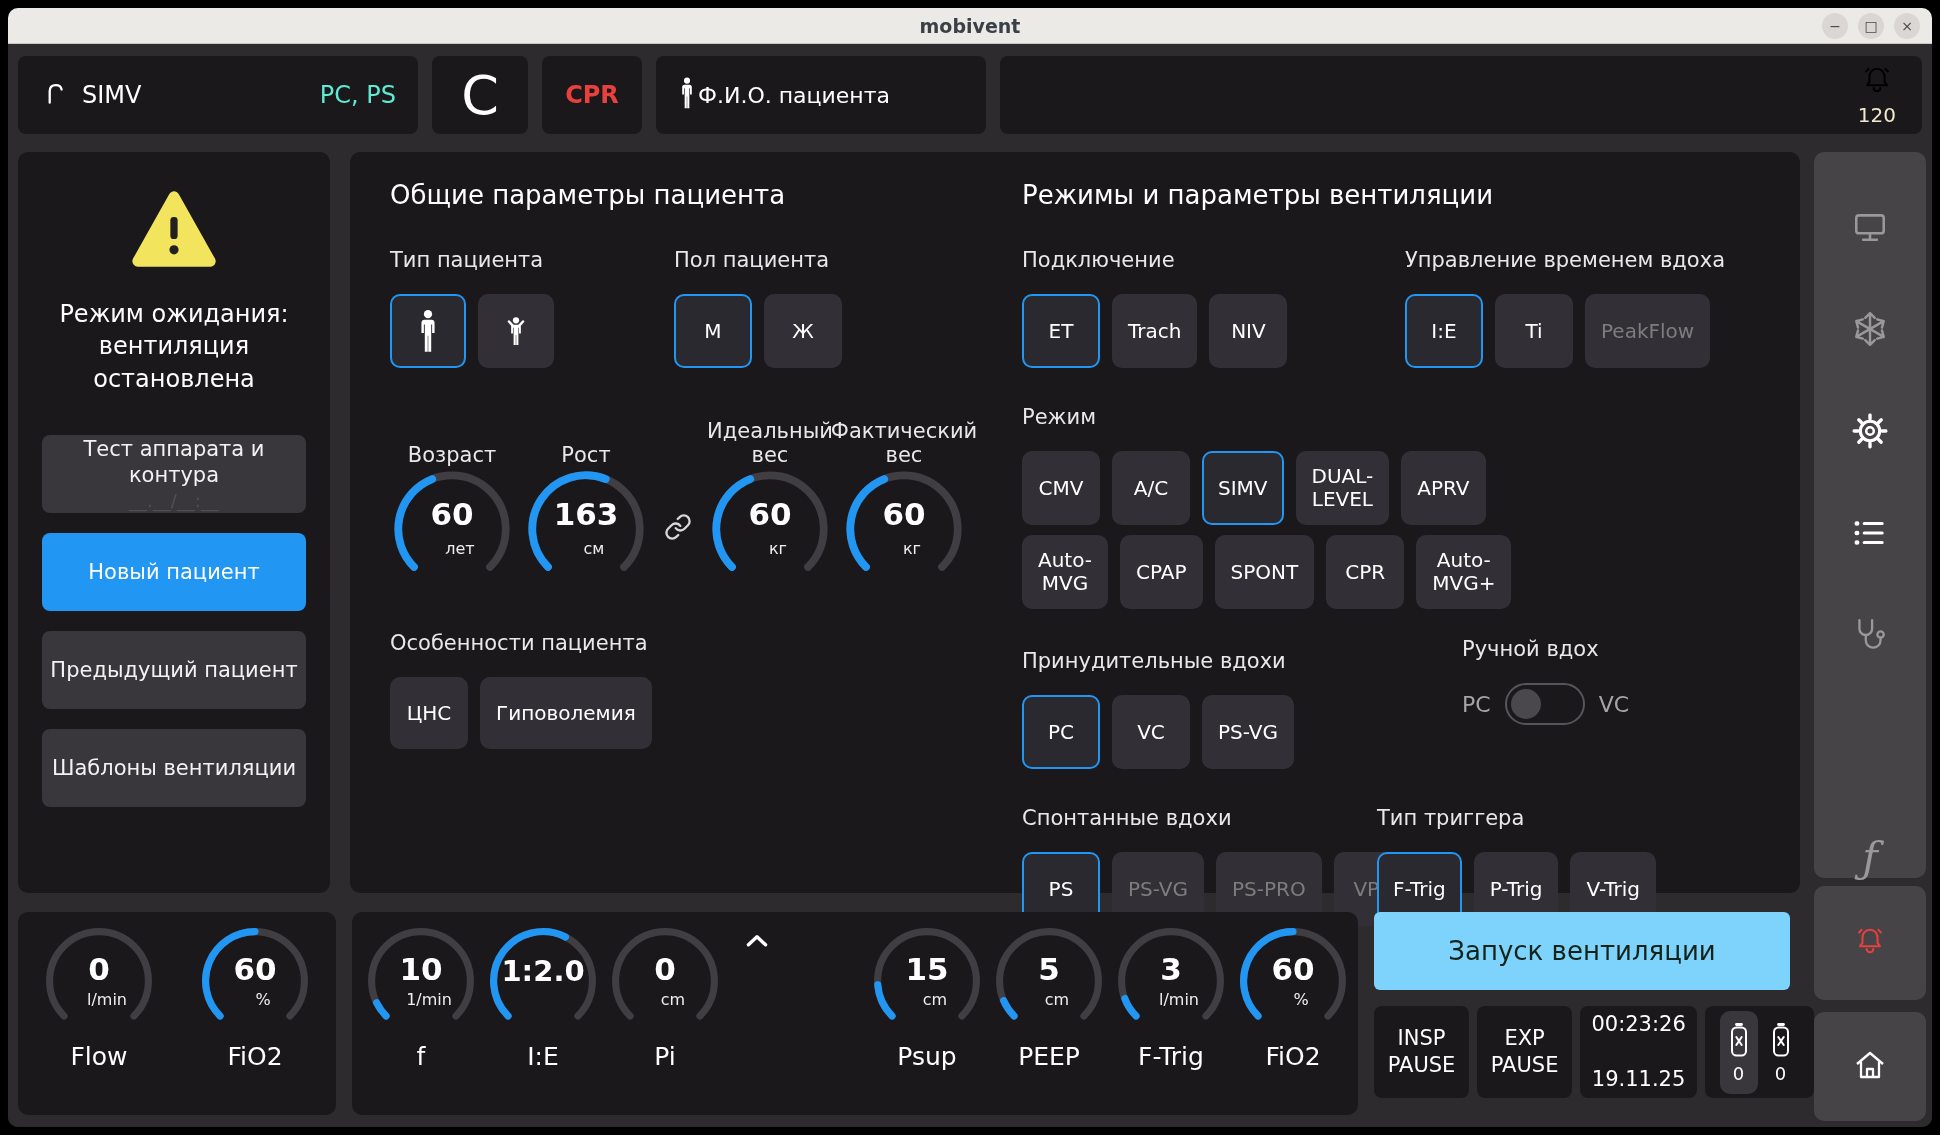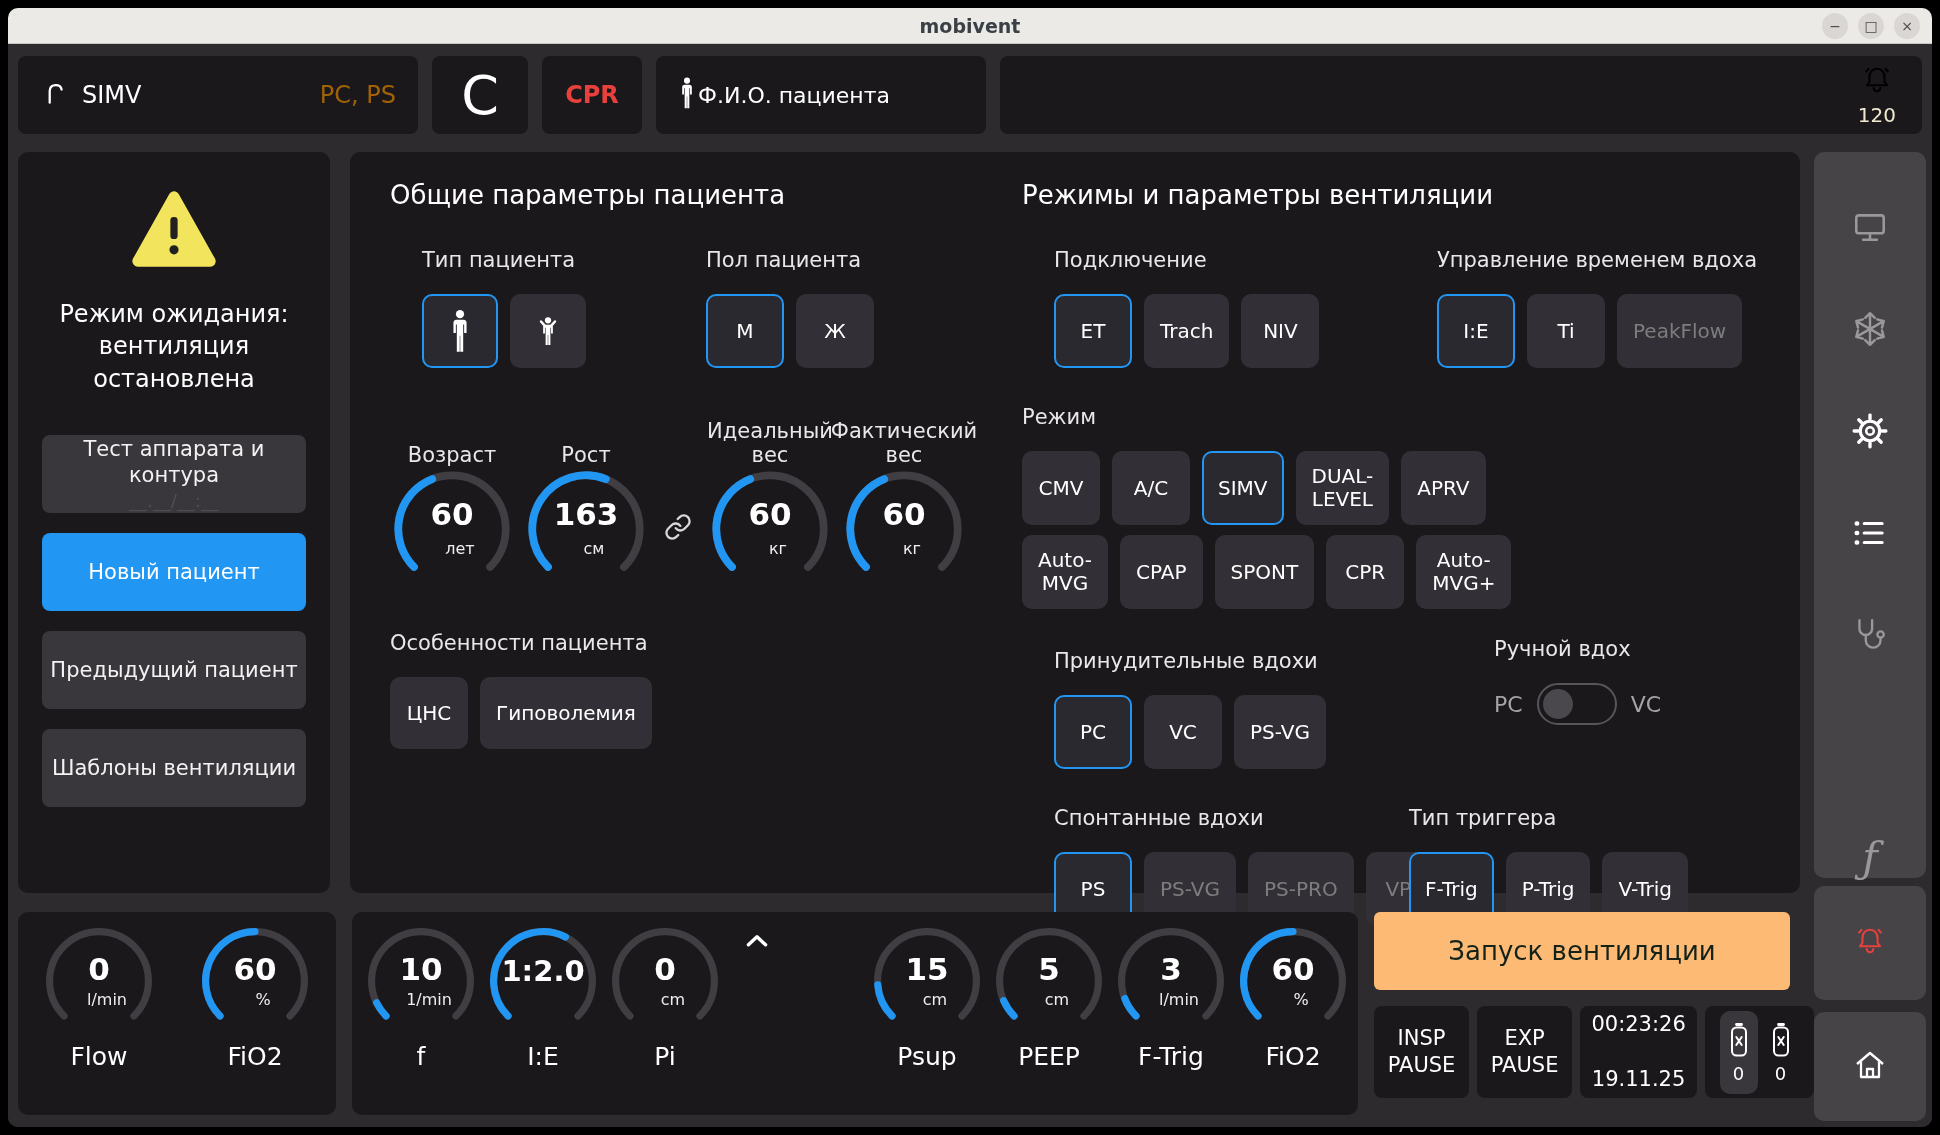--- a/index.html
+++ b/index.html
@@ -19,21 +19,21 @@
 
   
   .app { position:relative; flex:1; background:#2e2b2e; }
   .panel { position:absolute; background:#1a181b; border-radius:10px; }
 
   
   .hdr { position:absolute; top:12px; left:10px; right:10px; height:78px; display:flex; gap:14px; }
   .hbox { background:#1a181b; border-radius:8px; height:78px; display:flex; align-items:center; }
   .hmode { width:400px; padding:0 22px; gap:12px; }
   .hmode .mode { font-size:24px; color:#fff; }
-  .hmode .sub { margin-left:auto; font-size:24px; color:#a16207; }
+  .hmode .sub { margin-left:auto; font-size:24px; color:#5eead4; }
   .hlogo { width:96px; justify-content:center; font-size:54px; color:#fff; }
   .hcpr  { width:100px; justify-content:center; font-size:24px; color:#e8413d; font-weight:600;}
   .hpat  { width:330px; padding:0 20px; font-size:22px; color:#fff; }
   .hbell { flex:1; justify-content:flex-end; padding-right:26px; }
   .bellwrap { display:flex; flex-direction:column; align-items:center; }
   .bellwrap .bellval { font-size:20px; color:#f0e9cd; margin-top:2px; }
 
   
   .lsb { left:10px; top:108px; width:312px; height:741px; padding:26px 24px;
          display:flex; flex-direction:column; align-items:center; }
@@ -54,21 +54,21 @@
   .ptitle { font-size:26px; color:#fff; }
   .glabel { font-size:21px; color:#e9e7ea; margin-bottom:22px; }
   .btn-row { display:flex; gap:12px; }
   .opt { min-width:78px; height:74px; padding:0 14px; background:#323036; border:2px solid transparent;
          border-radius:10px; color:#fff; font-size:20px; font-family:inherit; display:flex; align-items:center;
          justify-content:center; text-align:center; line-height:1.15; white-space:pre-line; }
   .opt.sel { border-color:#2196f3; background:#2b2930; }
   .opt.dis { color:#7d7d7d;text-align:center; }
   .opt.iconbtn { width:76px; min-width:76px; padding:0; }
   .grow-a { position:relative; margin-top:38px; height:117px; }
-  .gabs { position:absolute; top:0;margin-left:32px; }
+  .gabs { position:absolute; top:0; }
   .sec { margin-top:40px; }
   .btn-rows { display:flex; flex-direction:column; gap:10px; }
   .feat .opt { height:72px; }
 
   
   .toggle-row { display:flex; align-items:center; gap:14px; margin-top:14px; }
   .toggle-row .tlab { font-size:22px; color:#a5a3a6; }
   .toggle { width:80px; height:42px; border:2px solid #57545a; border-radius:21px; position:relative; }
   .knob { position:absolute; left:4px; top:4px; width:30px; height:30px; border-radius:50%; background:#4a474d; }
 
@@ -97,21 +97,21 @@
   .bpanel { top:868px; height:203px; }
   .bleft { left:10px; width:318px; display:flex; justify-content:center; gap:26px; padding-top:12px; }
   .bmid  { left:344px; width:1006px; display:flex; gap:4px; padding:12px 0 0 10px; position:absolute; }
   .bdial { width:118px; display:flex; flex-direction:column; align-items:center; }
   .bdial .blabel { font-size:25px; color:#fff; margin-top:4px; }
   .bleft .bdial { width:130px; }
   .midgap { width:136px; position:relative; }
   .midgap .chev { position:absolute; left:18px; top:8px; color:#fff; }
 
   .brt { position:absolute; left:1366px; top:868px; width:440px; display:flex; flex-direction:column; gap:16px; }
-  .startbtn { height:78px; width:416px; background:#fdba74; border:none; border-radius:6px;
+  .startbtn { height:78px; width:416px; background:#7dd3fc; border:none; border-radius:6px;
               font-family:inherit; font-size:26px; color:#14231a; }
   .ctrl-row { display:flex; gap:8px; height:92px; }
   .cbox { background:#1a181b; border-radius:8px; display:flex; align-items:center; justify-content:center;
           color:#fff; font-size:21px; text-align:center; white-space:pre-line; line-height:1.3;
           border:none; font-family:inherit; }
   .cbox.w96 { width:96px; } .cbox.w118 { width:118px; }
   .batgroup { width:110px; background:#1a181b; border-radius:8px; display:flex; align-items:center;
               justify-content:center; gap:4px; }
   .bat { display:flex; flex-direction:column; align-items:center; padding:5px 7px; color:#fff; }
   .bat.hl { background:#3a373c; border-radius:10px; margin:-10px 0; padding:10px 7px; }

